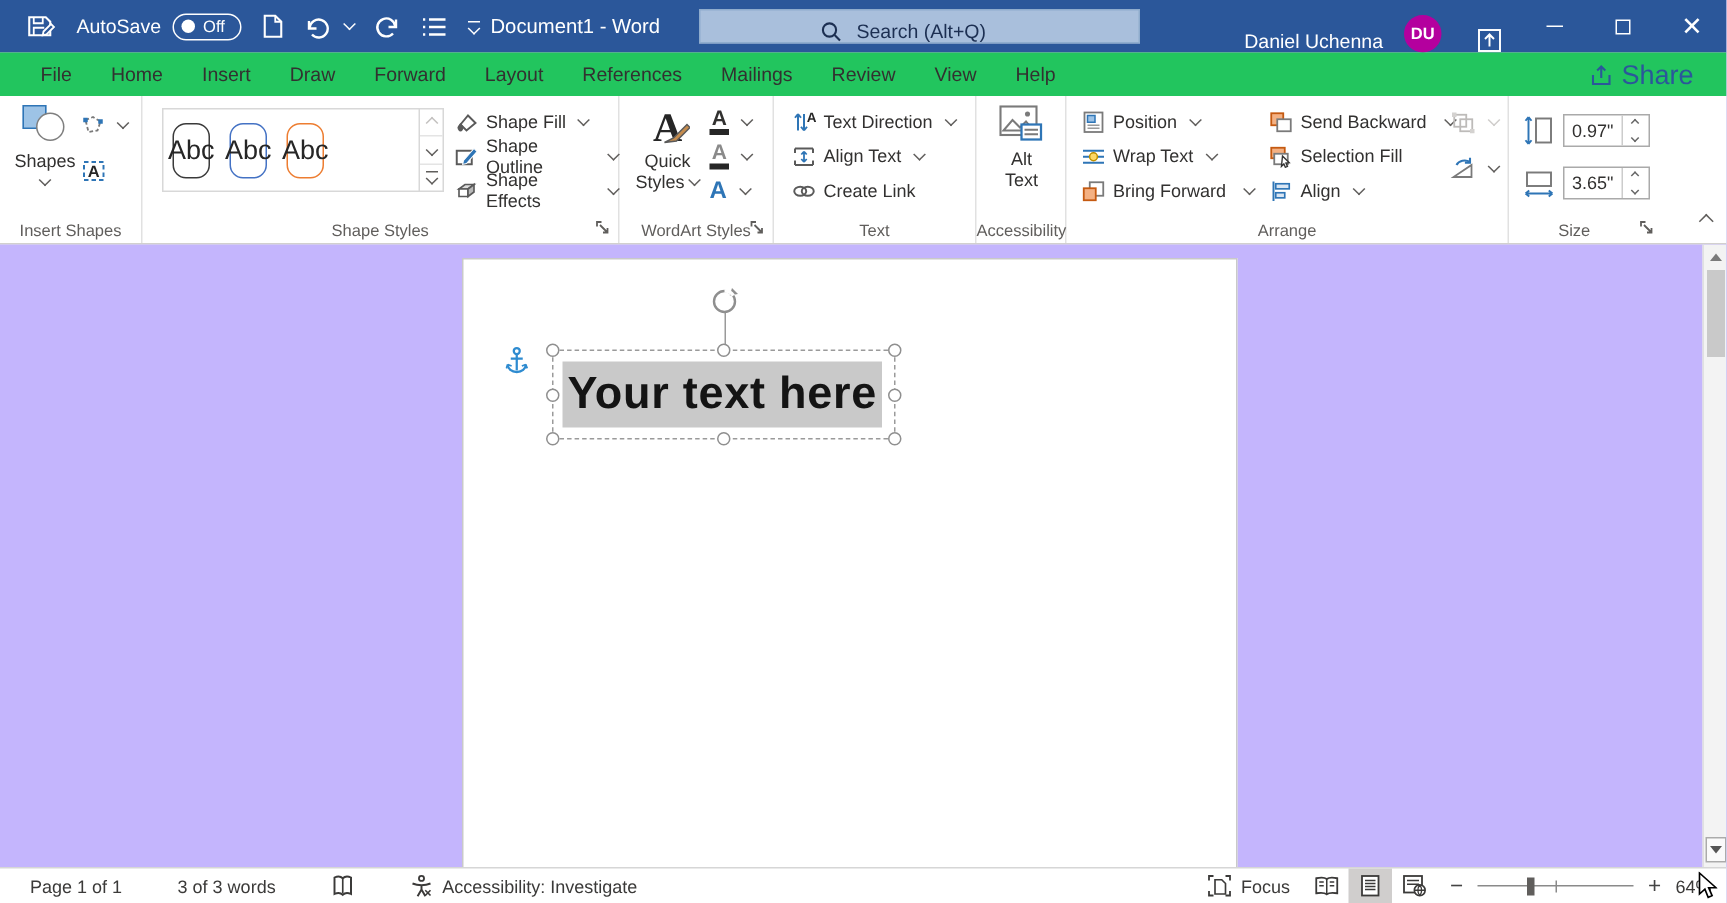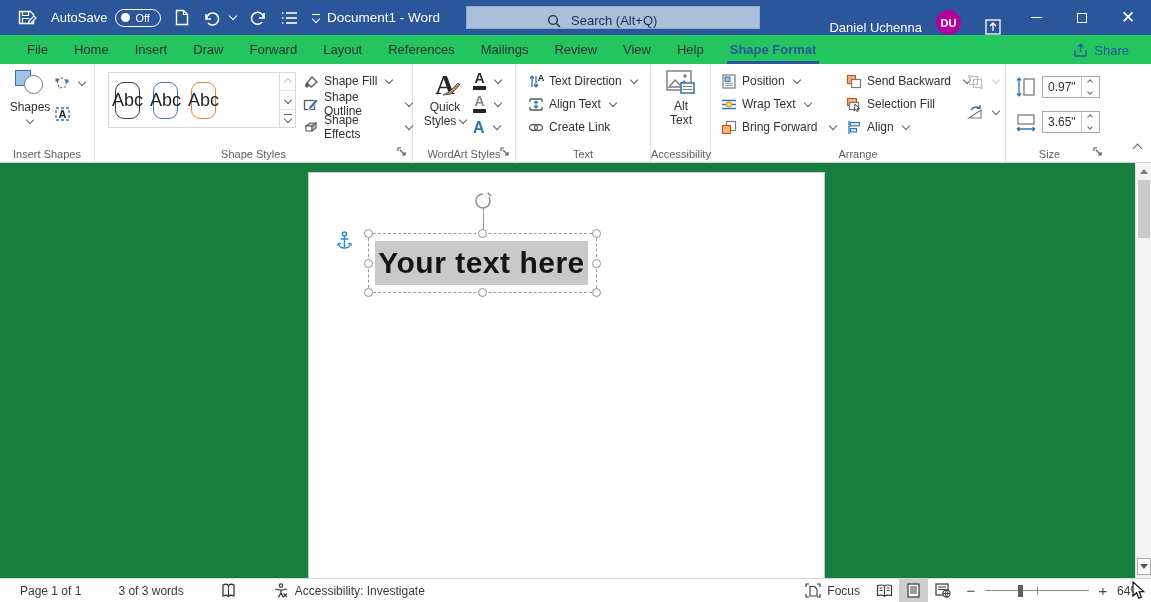--- a/index.html
+++ b/index.html
@@ -30,21 +30,21 @@
   .min-line { width:11px; height:0; border-top:1.5px solid #fff; }
   .max-box { width:10px; height:10px; border:1.5px solid #fff; }
   .close-x { font-size:17px; line-height:1; }
 
   
   .tabrow { position:absolute; top:35px; left:0; width:100%; height:29px; background:#22c55e; display:flex; align-items:center; font-size:13px; color:#323130; }
   .tab { padding:0 13px; height:29px; display:flex; align-items:center; position:relative; }
   .tab.first { margin-left:14px; }
   .tab.active { color:#2b579a; font-weight:bold; }
   .tab.active::after { content:""; position:absolute; left:10px; right:10px; bottom:0; height:3px; background:#2b579a; }
-  .share-btn { position:absolute; right:14px; top:3px; height:24px; display:flex; align-items:center; gap:6px; color:#2b579a; font-size:13px; padding:0 8px; }
+  .share-btn { position:absolute; right:14px; top:3px; height:24px; display:flex; align-items:center; gap:6px; color:#2b579a; font-size:18px; padding:0 8px; }
 
   
   .ribbon { position:absolute; top:64px; left:0; width:100%; height:99px; background:#fff; border-bottom:1px solid #d2d0ce; display:flex; }
   .rgroup { position:relative; height:98px; border-right:1px solid #e1e1e1; flex:none; }
   .rgroup-label { position:absolute; bottom:2px; left:0; right:0; text-align:center; font-size:11px; color:#605e5c; }
   .launcher { position:absolute; right:3px; bottom:3px; width:12px; height:12px; color:#605e5c; }
   .collapse-ribbon { position:absolute; right:10px; bottom:6px; color:#605e5c; }
 
   .bigbtn { display:flex; flex-direction:column; align-items:center; justify-content:flex-start; font-size:12px; color:#323130; text-align:center; }
   .smallbtn { display:flex; align-items:center; gap:5px; font-size:12px; color:#323130; height:22px; }
@@ -97,21 +97,21 @@
   
   .g-size { width:107px; border-right:none; }
   .size-row { position:absolute; left:10px; display:flex; align-items:center; gap:6px; }
   .spinbox { width:58px; height:22px; border:1px solid #aaa; display:flex; align-items:center; }
   .spinbox input { width:38px; border:none; outline:none; font-size:12px; padding-left:5px; font-family:inherit; color:#323130; background:transparent; }
   .spinners { width:16px; height:100%; border-left:1px solid #ccc; display:flex; flex-direction:column; }
   .spinners span { flex:1; display:flex; align-items:center; justify-content:center; color:#666; }
   .spinners .chev { margin:0; width:4px; height:4px; }
 
   
-  .docarea { position:absolute; top:163px; left:0; right:0; bottom:24px; background:#15803d; overflow:hidden; }
+  .docarea { position:absolute; top:163px; left:0; right:0; bottom:24px; background:#c4b5fd; overflow:hidden; }
   .page { position:absolute; left:308px; top:9px; width:517px; height:460px; background:#fff; border:1px solid #c9c9c9; }
   .textbox { position:absolute; left:368px; top:70px; width:229px; height:60px; border:1.5px dashed #9a9a9a; }
   .tb-text { position:absolute; left:6px; top:7px; right:8px; bottom:7px; background:#c9c9c9; display:flex; align-items:center; justify-content:center; font-size:30px; font-weight:bold; color:#141414; letter-spacing:.5px; white-space:nowrap; }
   .handle { position:absolute; width:9px; height:9px; border-radius:50%; background:#fff; border:1.5px solid #8f8f8f; }
   .rotate-stem { position:absolute; left:50%; top:-26px; width:0; height:22px; border-left:1px solid #9a9a9a; }
   .rotate-handle { position:absolute; left:50%; top:-43px; transform:translateX(-50%); color:#8f8f8f; }
   .anchor { position:absolute; left:337px; top:68px; color:#2e8bd0; }
 
   
   .vscroll { position:absolute; top:0; right:0; bottom:0; width:16px; background:#f3f3f3; border-left:1px solid #e0e0e0; }
@@ -227,21 +227,20 @@
   <span class="tab">Home</span>
   <span class="tab">Insert</span>
   <span class="tab">Draw</span>
   <span class="tab">Forward</span>
   <span class="tab">Layout</span>
   <span class="tab">References</span>
   <span class="tab">Mailings</span>
   <span class="tab">Review</span>
   <span class="tab">View</span>
   <span class="tab">Help</span>
-  <span class="tab active">Shape Format</span>
   <span class="share-btn">
     <svg width="15" height="15" viewBox="0 0 15 15">
         <path d="M2 7v6h11V7" fill="none" stroke="#2b579a" stroke-width="1.4"></path>
         <path d="M7.5 9V1.8M4.8 4l2.7-2.7L10.2 4" fill="none" stroke="#2b579a" stroke-width="1.4"></path>
       </svg>
     <span>Share</span>
   </span>
 </div>
 
 <div class="ribbon">

